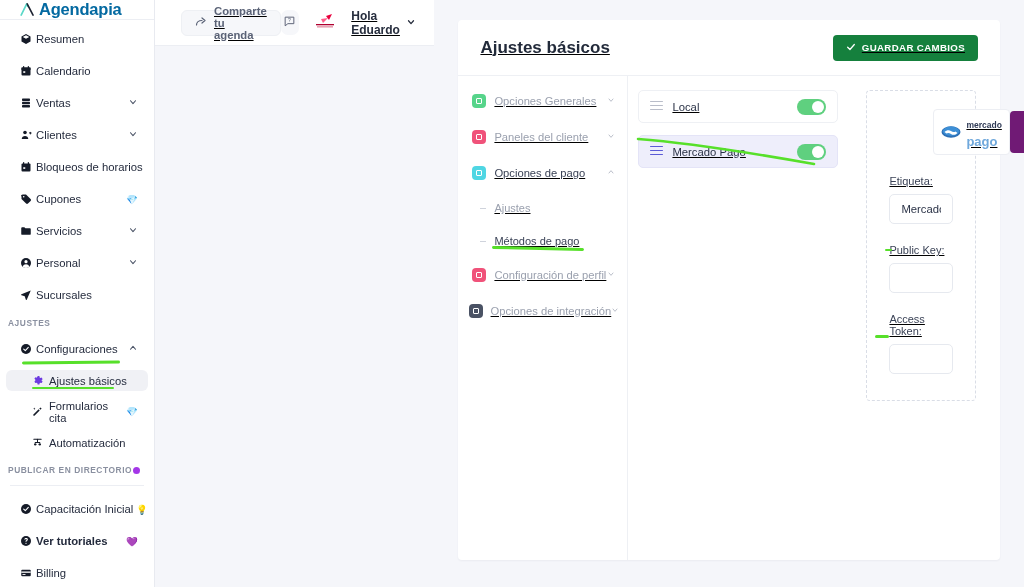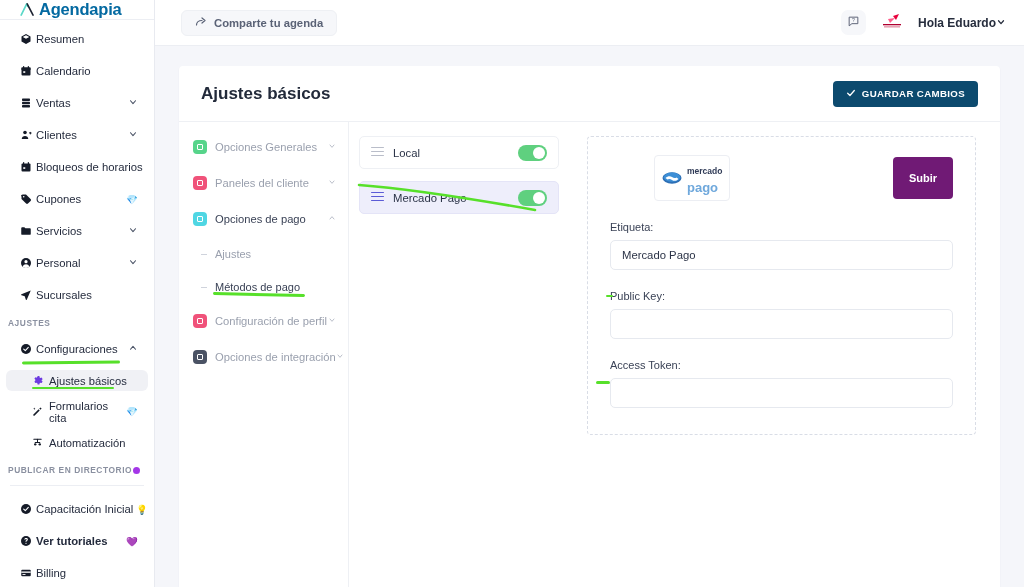--- a/index.html
+++ b/index.html
@@ -59,21 +59,21 @@
   .sub-item.selected { background: #f0f1f5; }
   .divider-line { height:1px; background:#eceef3; margin: 2px 10px 12px 10px; }
 
   
   .hl {
     position: absolute; background: #57e02a; border-radius: 2px;
     pointer-events: none;
   }
 
   
-  .main { flex: 1 1 auto; display: flex; flex-direction: column; min-width:0; }
+  .main { flex: 1 1 auto; display: flex; min-width:0;text-decoration:underline; }
   .topbar {
     height: 46px; background: #ffffff; border-bottom: 1px solid #eceef3;
     display: flex; align-items: center; padding: 0 18px 0 26px;
     flex: 0 0 46px;
   }
   .share-btn {
     display: flex; align-items: center; gap: 7px; background: #f6f7fa;
     border: 1px solid #eef0f4; border-radius: 6px; height: 26px;
     padding: 0 13px; font-size: 11.3px; font-weight: 700; color: #5a6276;
     cursor: pointer;
@@ -94,36 +94,37 @@
     background: #fff; border-radius: 4px; height: 540px;
     box-shadow: 0 1px 2px rgba(30,40,70,0.05);
     display: flex; flex-direction: column;
   }
   .card-head {
     height: 56px; display: flex; align-items: center; padding: 0 22px;
     border-bottom: 1px solid #eef0f4; flex: 0 0 56px;
   }
   .page-title { font-size: 17px; font-weight: 700; color: #222a3a; }
   .save-btn {
-    margin-left: auto; background: #0c4a6e; color: #fff; border: none;
+    margin-left: auto; background: #15803d; color: #fff; border: none;
     border-radius: 4px; height: 26px; padding: 0 13px; font-size: 9.7px;
     font-weight: 700; letter-spacing: 0.35px; cursor: pointer;
     display: flex; align-items: center; gap: 6px;
   }
   .card-body { flex: 1 1 auto; display: flex; min-height: 0; }
 
   
   .tree-col {
     width: 170px; flex: 0 0 170px; border-right: 1px solid #eef0f4;
     padding: 14px 0 0 0;
   }
   .tree-item {
     display: flex; align-items: center; height: 22px; padding: 0 12px 0 14px;
     margin-bottom: 14px; font-size: 11.2px; color: #9aa0ae; cursor: pointer;
     position: relative;
+    justify-content: center;
   }
   .tree-item.open { color: #3a4256; }
   .sq {
     width: 14px; height: 14px; border-radius: 4px; flex: 0 0 14px;
     margin-right: 8px; display: flex; align-items: center; justify-content: center;
   }
   .sq i { display:block; width:6px; height:6px; border:1.4px solid #fff; border-radius:1px; }
   .tree-item .tlbl { flex: 1 1 auto; white-space: nowrap; }
   .tree-item .tchev { flex: 0 0 8px; color: #b0b5c2; font-size: 9px; }
   .tree-sub {

